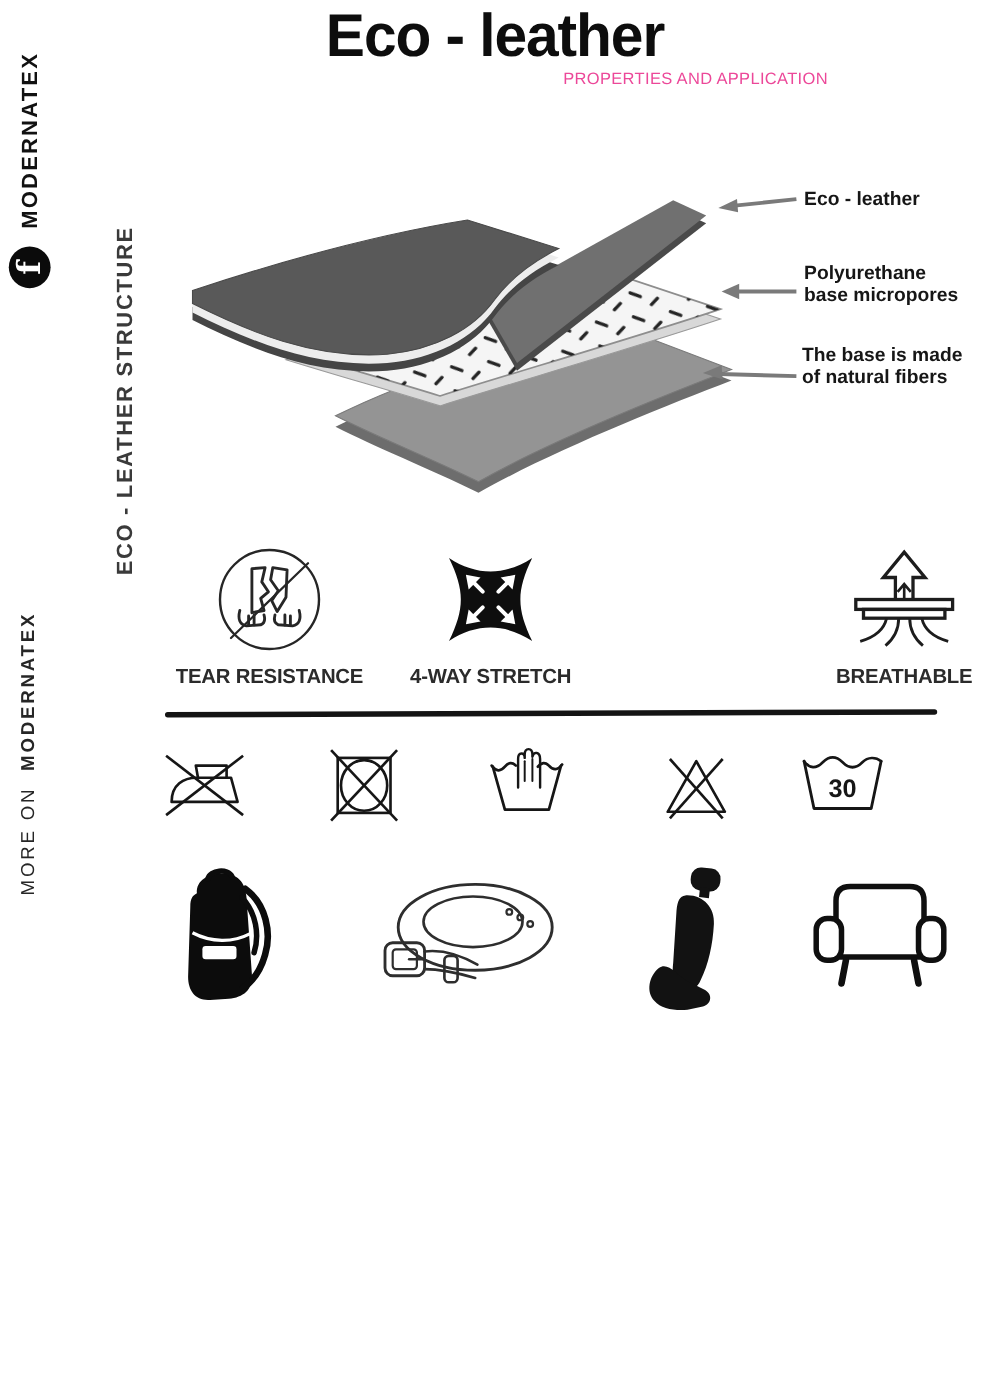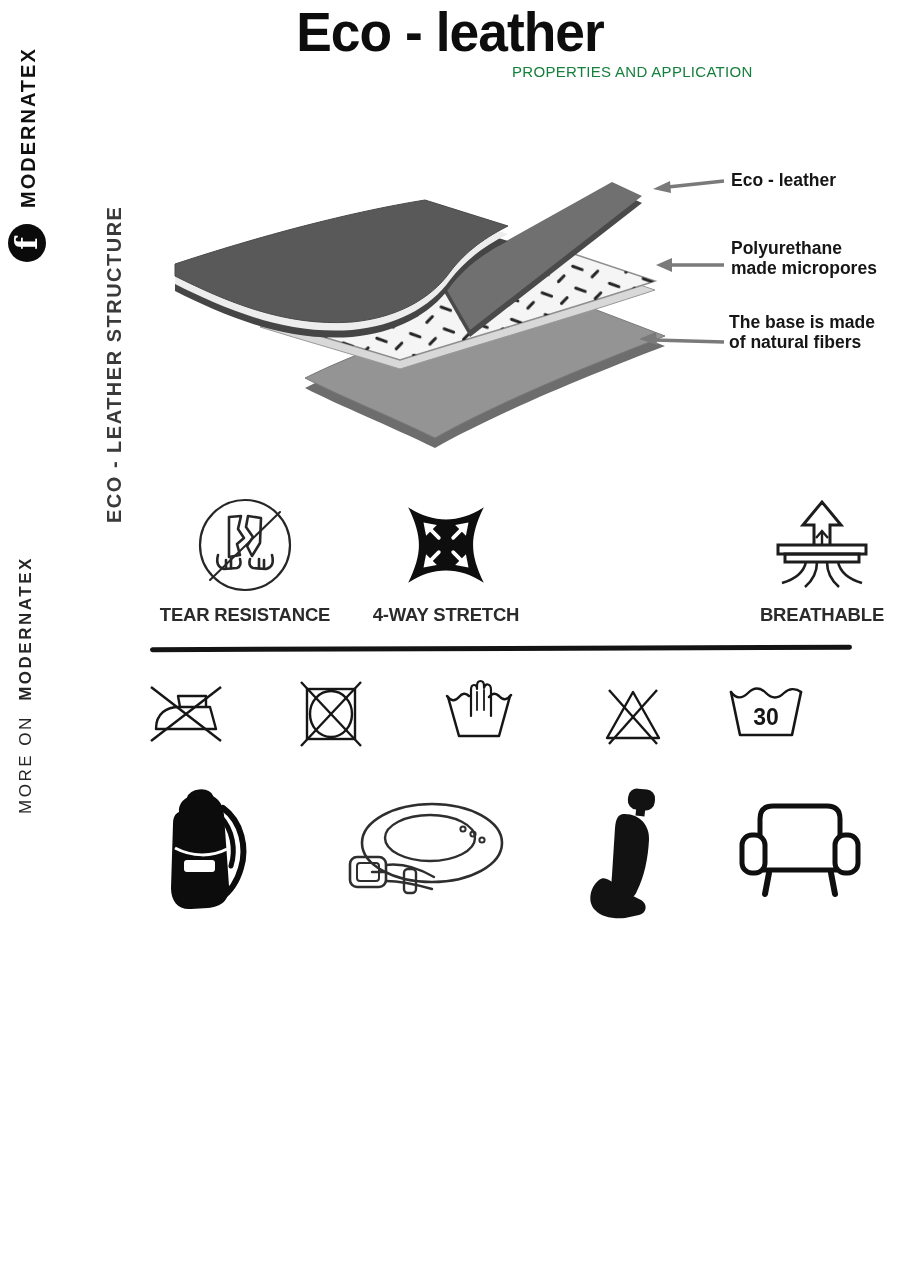--- a/index.html
+++ b/index.html
@@ -10,21 +10,21 @@
   }
   .abs { position:absolute; }
   
   .title {
     position:absolute; left:0; top:0; width:900px; text-align:center;
     font-size:55px; font-weight:700; letter-spacing:-1px; color:#0d0d0d;
     transform:scaleX(0.97);
   }
   .subtitle {
     position:absolute; left:512px; top:63px; font-size:15px; font-weight:500;
-    letter-spacing:0.3px; color:#15803d; white-space:nowrap;
+    letter-spacing:0.3px; color:#ec4899; white-space:nowrap;
   }
   
   .vtext {
     position:absolute; transform-origin:0 0; transform:rotate(-90deg);
     white-space:nowrap;
   }
   .brand-v { left:17px; top:208px; font-size:20px; font-weight:700; letter-spacing:2px; color:#111; }
   .structure-v { left:103px; top:523px; font-size:20px; font-weight:700; letter-spacing:1.5px; color:#3a3a3a; }
   .moreon-v { left:16px; top:814px; font-size:17px; letter-spacing:2.5px; color:#262626; }
   .moreon-v .bold { font-weight:700; }
@@ -113,21 +113,21 @@
       <line x1="584" y1="196" x2="514" y2="194"></line>
       <path d="M499,193 L516,186 L517,199 Z" stroke="none"></path>
     </g>
   </svg>
 
   <div class="layer-label" style="left:731px; top:170px;">
     <div>Eco - leather</div>
   </div>
   <div class="layer-label" style="left:731px; top:238px;">
     <div>Polyurethane</div>
-    <div>made micropores</div>
+    <div>base micropores</div>
   </div>
   <div class="layer-label" style="left:729px; top:312px;">
     <div>The base is made</div>
     <div>of natural fibers</div>
   </div>
 
   <div class="prop" style="left:145px; top:492px;">
     <div class="prop-icon-box">
       <svg width="100" height="100" viewBox="0 0 100 100">
         <g stroke="#262626" fill="none" stroke-width="2.6" stroke-linejoin="round" stroke-linecap="round">

